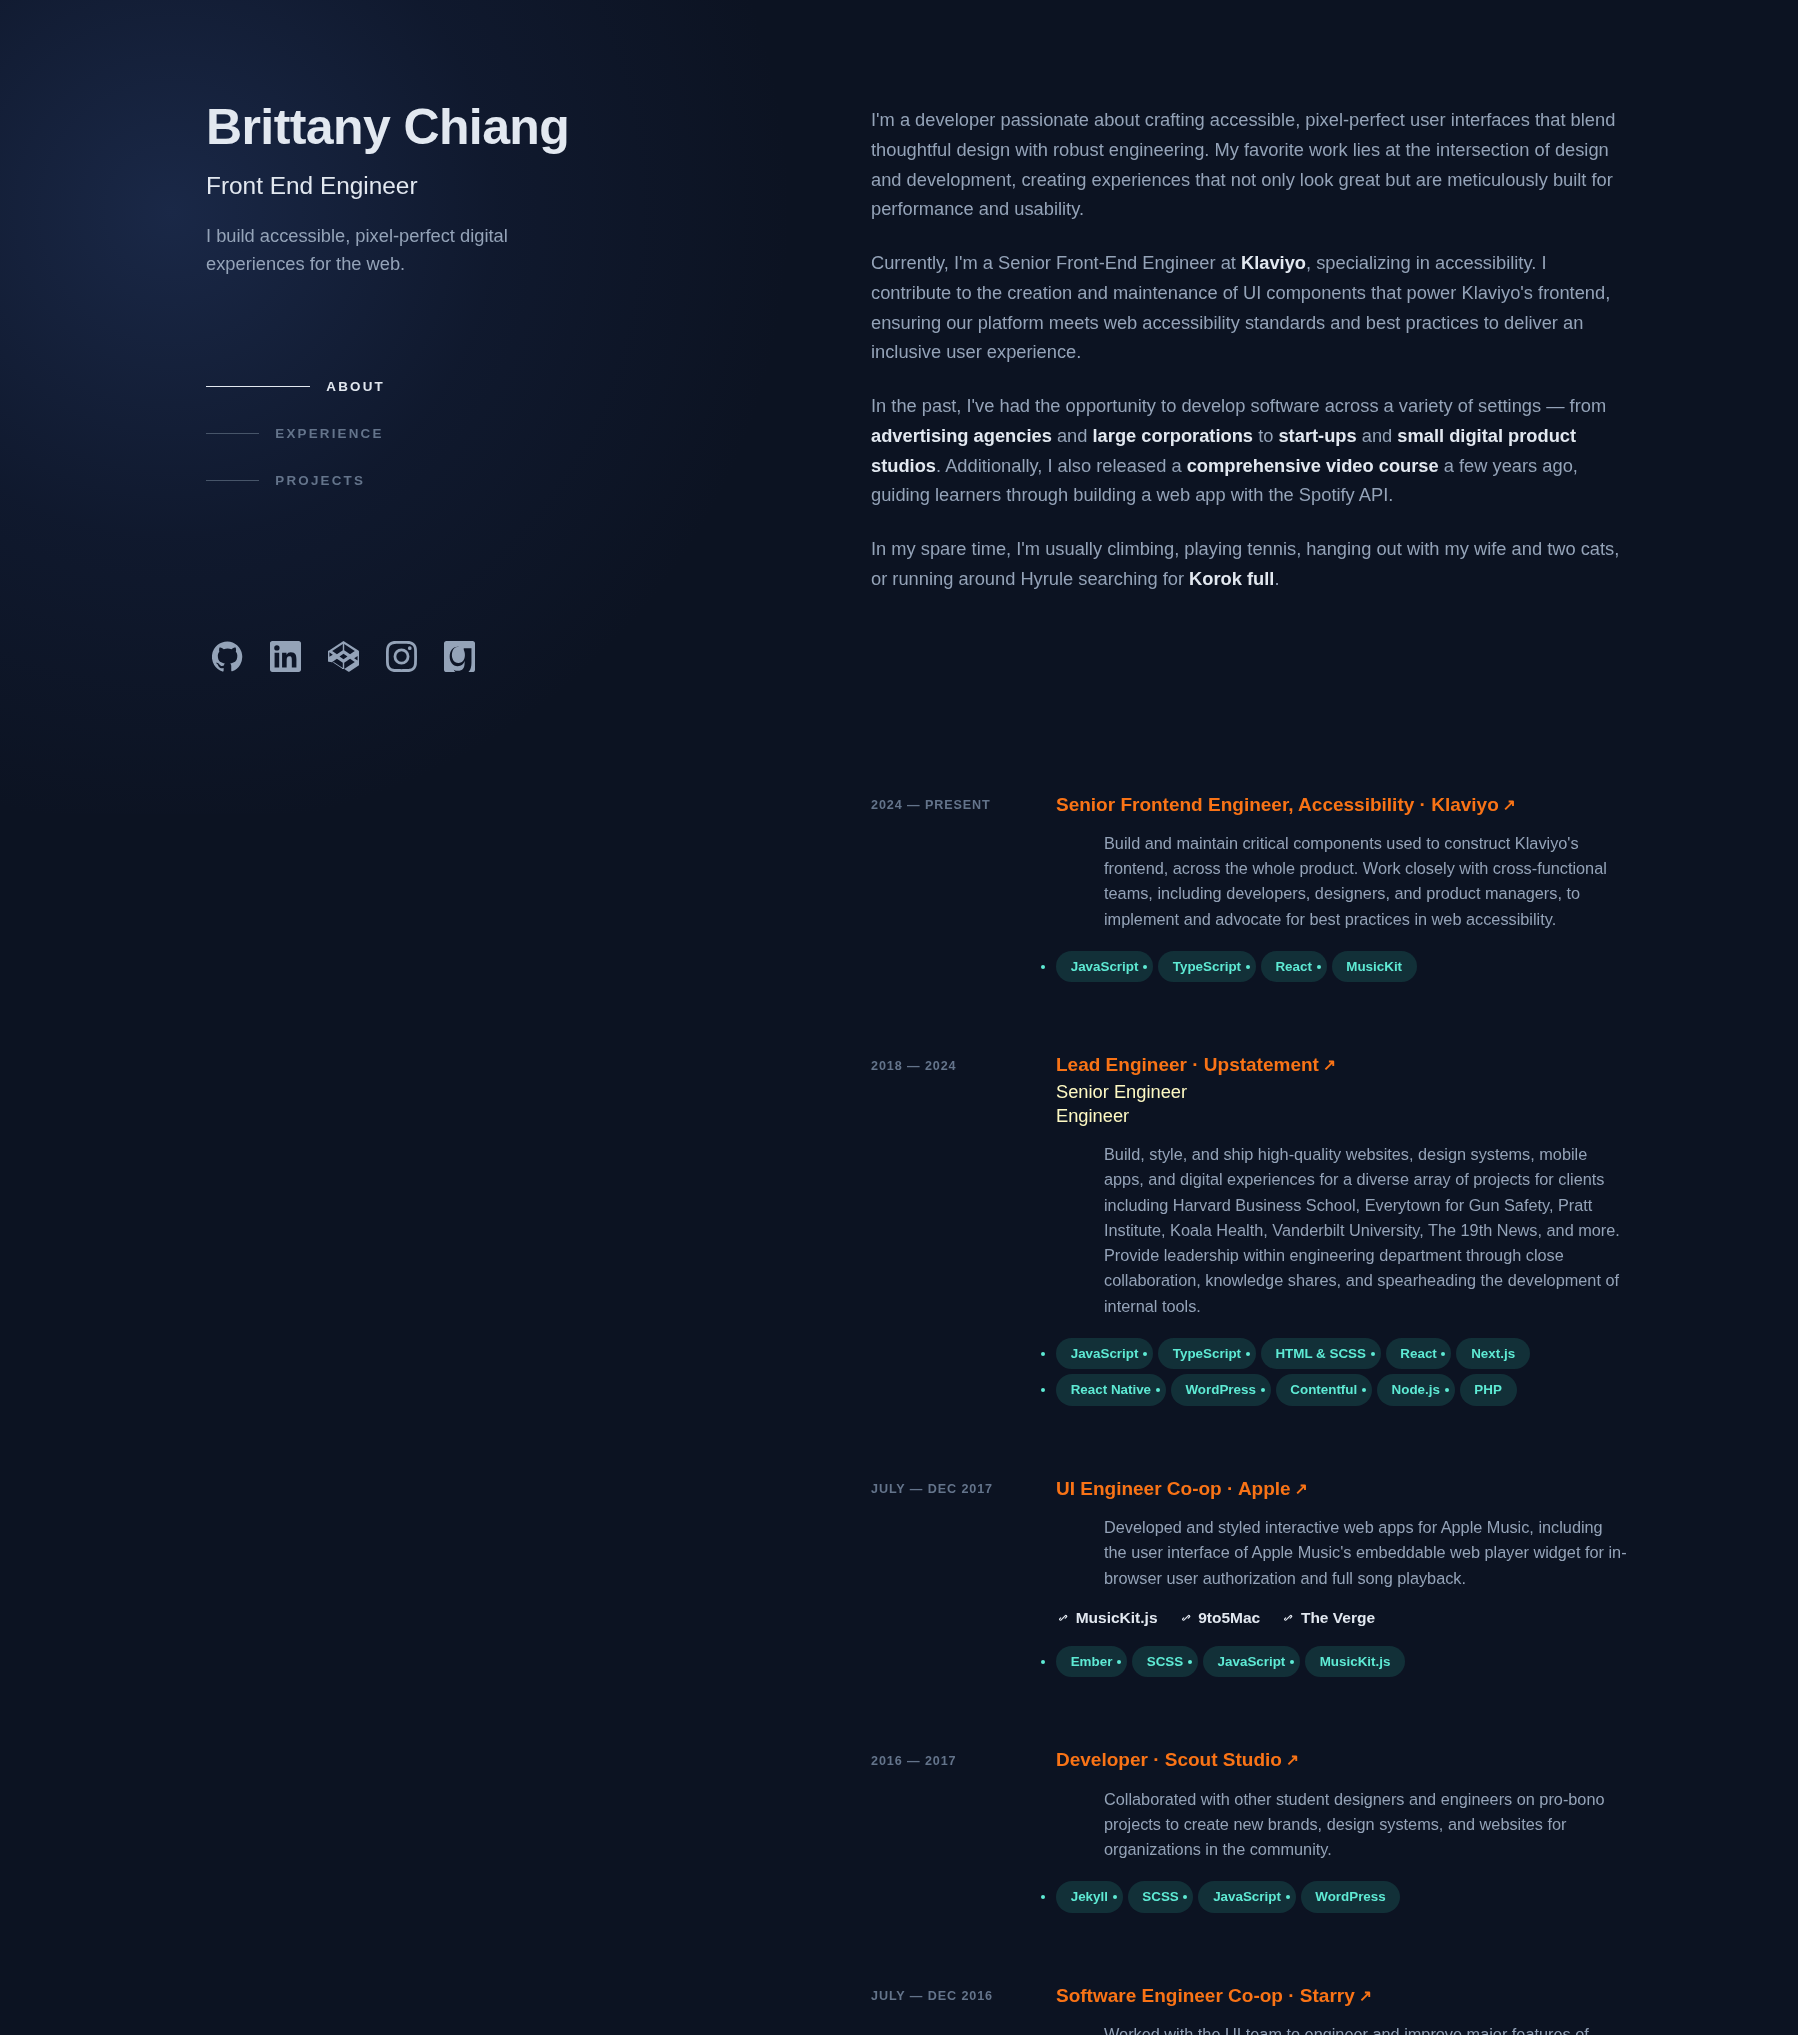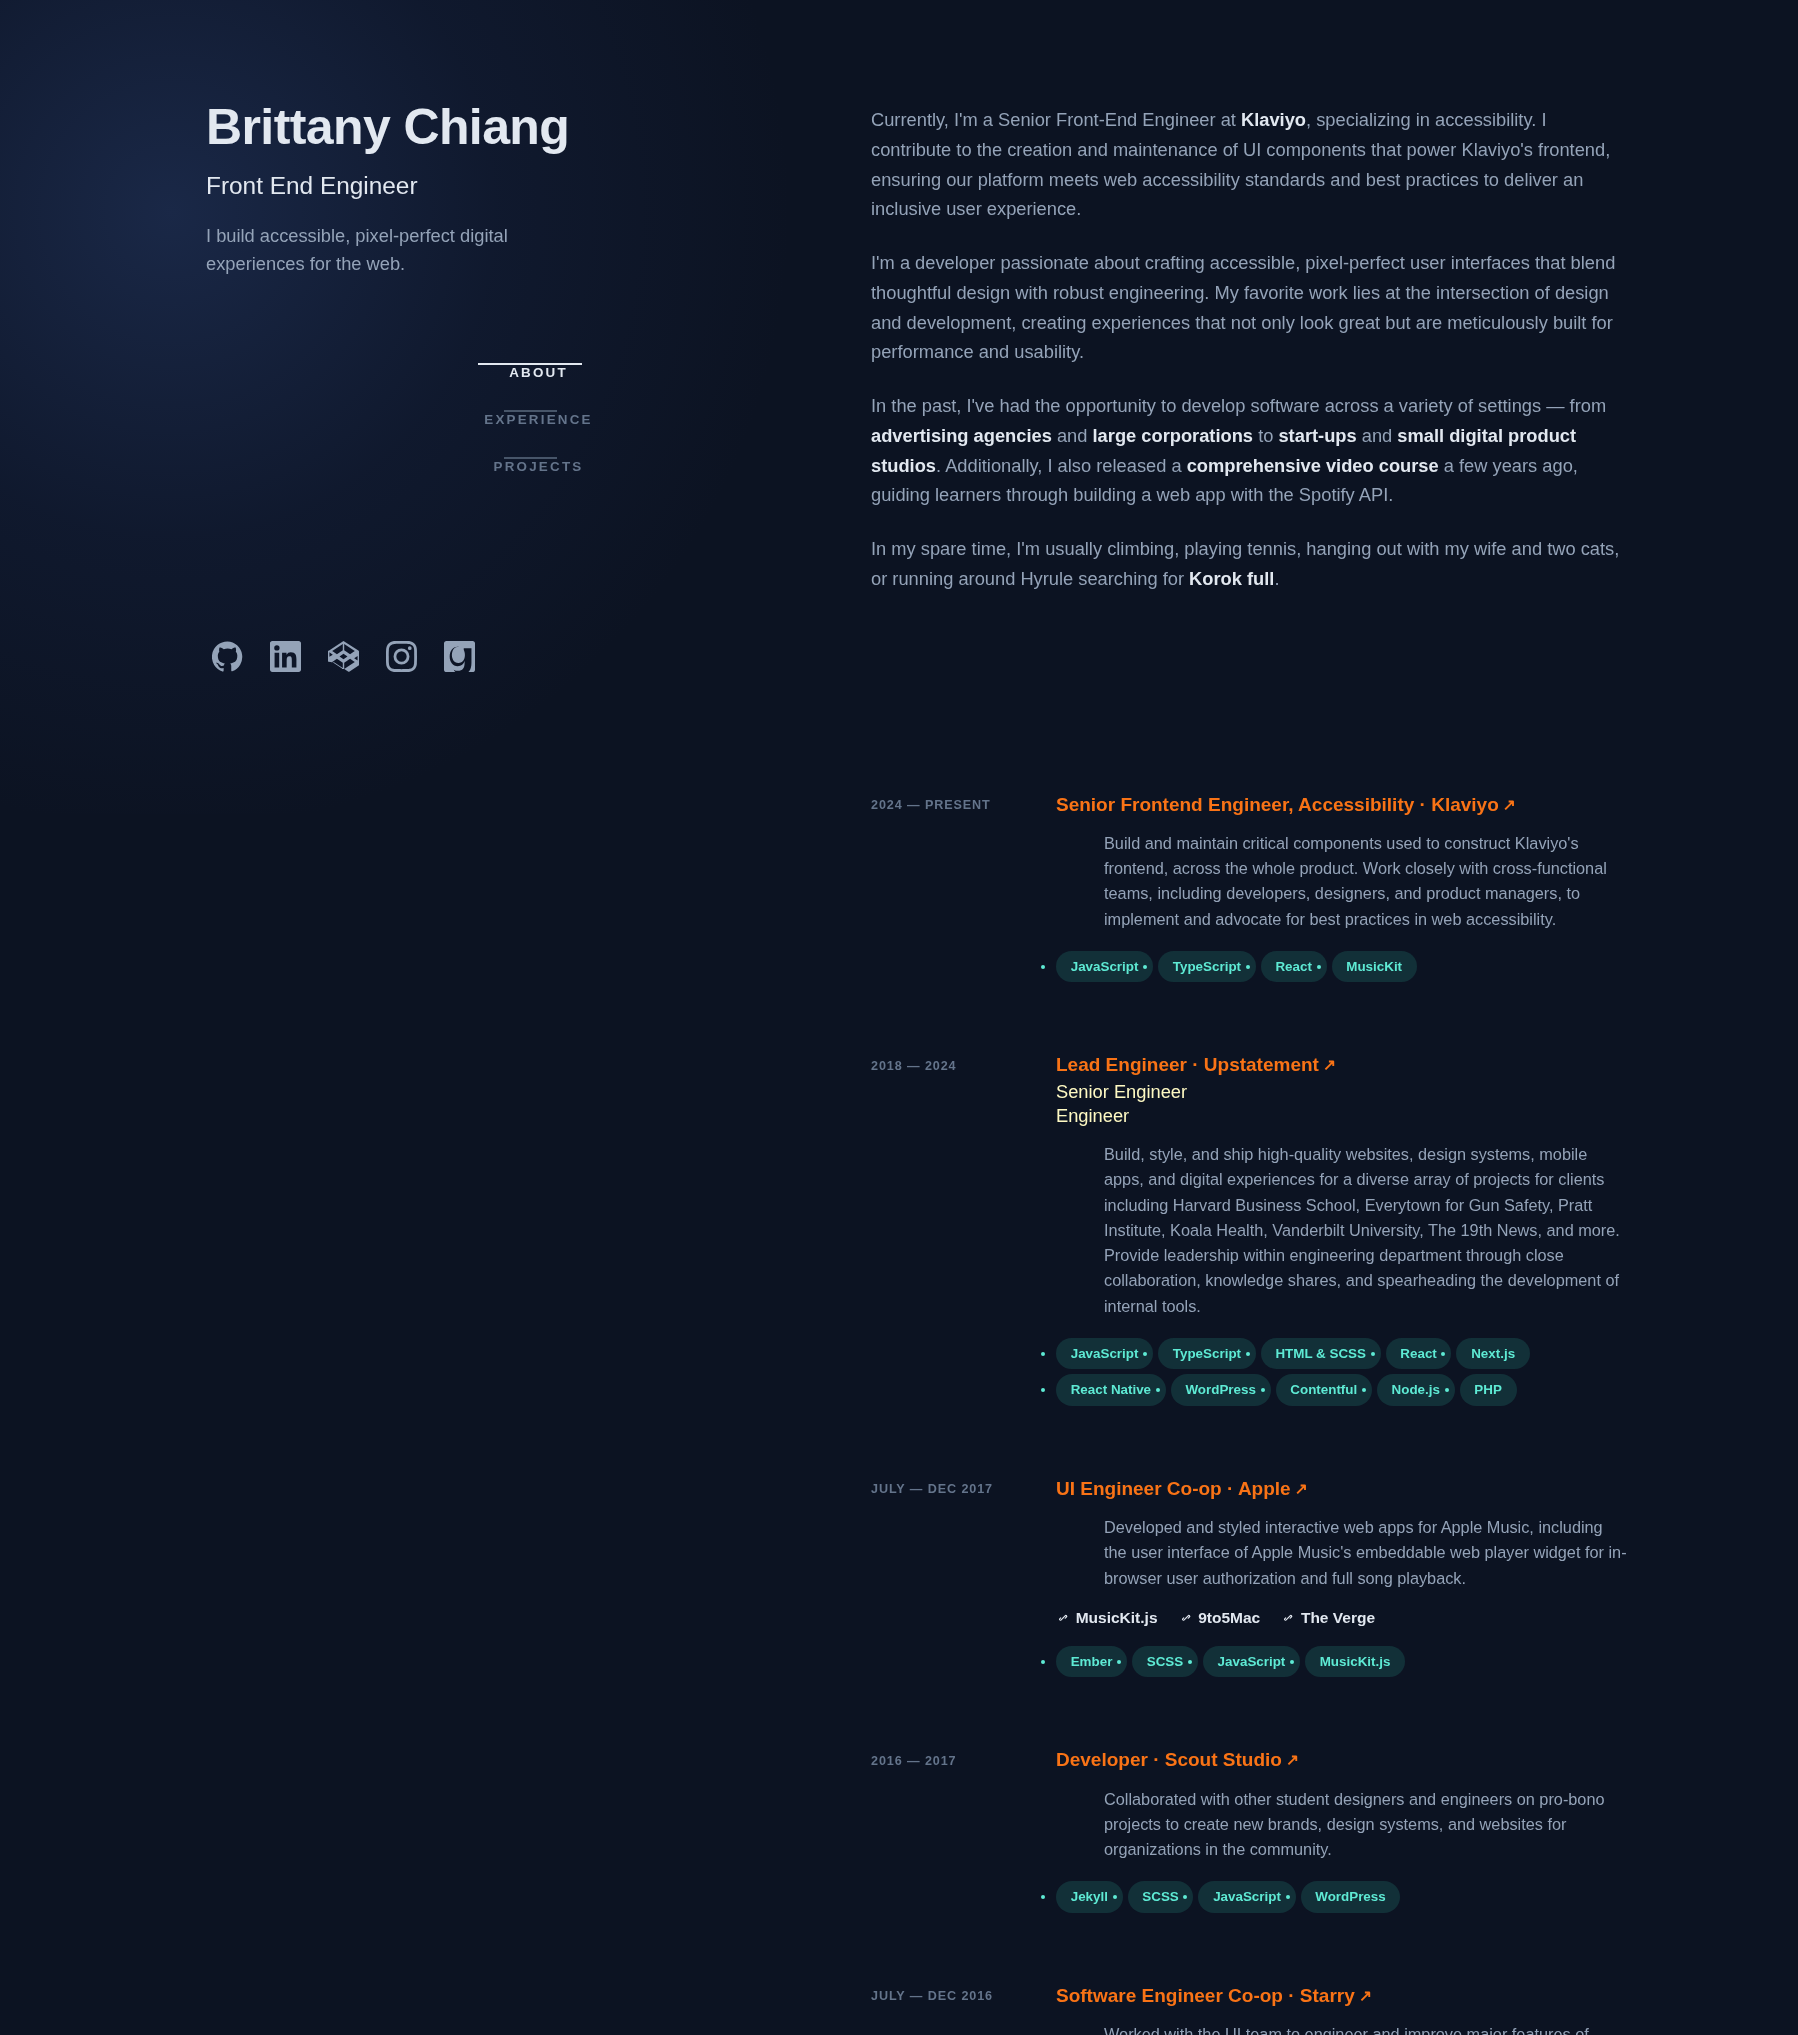--- a/index.html
+++ b/index.html
@@ -69,21 +69,20 @@
   }
 
   
   .nav { margin-bottom: 0; }
   .nav-item {
     display: flex;
     align-items: center;
     height: 47px;
     text-decoration: none;
     cursor: pointer;
-    flex-direction: column;
   }
   .nav-line {
     height: 1.6px;
     background: #475569;
     width: 53px;
     margin-right: 16.3px;
     transition: all .2s;
   }
   .nav-item.active .nav-line {
     width: 104px;
@@ -272,22 +271,22 @@
         <svg viewBox="0 0 24 24">
             <path d="M2 0h20a2 2 0 0 1 2 2v20a2 2 0 0 1-2 2H2a2 2 0 0 1-2-2V2a2 2 0 0 1 2-2m13.3 5.6v1.9h-.05c-.26-.63-.62-1.16-1.07-1.6a4.9 4.9 0 0 0-3.58-1.38c-1 0-1.9.2-2.68.6-.78.4-1.43.94-1.95 1.63a7.3 7.3 0 0 0-1.18 2.4 10.5 10.5 0 0 0-.39 2.9c0 1.03.13 2 .4 2.9a6.9 6.9 0 0 0 1.2 2.36c.52.67 1.18 1.2 1.96 1.58a6.2 6.2 0 0 0 2.7.57c1.32 0 2.45-.36 3.4-1.08a5.2 5.2 0 0 0 1.85-2.92h.04v1.5c0 2.02-.42 3.55-1.25 4.6-.84 1.04-2.16 1.56-3.98 1.56a6.7 6.7 0 0 1-1.47-.17 4.4 4.4 0 0 1-1.32-.52 3.3 3.3 0 0 1-1-.93 2.8 2.8 0 0 1-.48-1.36H7.04c.06 1 .28 1.84.68 2.52.4.68.9 1.23 1.52 1.64.62.41 1.31.7 2.08.88.77.18 1.55.27 2.34.27 2.64 0 4.57-.69 5.78-2.07 1.2-1.38 1.81-3.5 1.81-6.34V5.6zM11.1 17.1c-.88 0-1.64-.19-2.27-.56a4.9 4.9 0 0 1-1.56-1.46 6.2 6.2 0 0 1-.89-2.02 9.8 9.8 0 0 1-.28-2.3c0-.8.1-1.58.3-2.33.2-.75.5-1.42.9-2a4.6 4.6 0 0 1 1.57-1.4 4.6 4.6 0 0 1 2.27-.53c.88 0 1.64.18 2.28.54a4.7 4.7 0 0 1 1.57 1.42c.41.59.71 1.26.9 2.01.2.75.3 1.52.3 2.3 0 .78-.1 1.55-.3 2.3a6.2 6.2 0 0 1-.9 2.02 4.7 4.7 0 0 1-1.57 1.44 4.5 4.5 0 0 1-2.32.57"></path>
           </svg>
       </a>
     </div>
   </header>
 
   <main class="right-col">
 
     <section class="about" id="about-root">
+        <p><span>I'm a developer passionate about crafting accessible, pixel-perfect user interfaces that blend thoughtful design with robust engineering. My favorite work lies at the intersection of design and development, creating experiences that not only look great but are meticulously built for performance and usability.</span></p>
         <p><span>Currently, I'm a Senior Front-End Engineer at </span><b>Klaviyo</b><span>, specializing in accessibility. I contribute to the creation and maintenance of UI components that power Klaviyo's frontend, ensuring our platform meets web accessibility standards and best practices to deliver an inclusive user experience.</span></p>
-        <p><span>I'm a developer passionate about crafting accessible, pixel-perfect user interfaces that blend thoughtful design with robust engineering. My favorite work lies at the intersection of design and development, creating experiences that not only look great but are meticulously built for performance and usability.</span></p>
         <p><span>In the past, I've had the opportunity to develop software across a variety of settings — from </span><b>advertising agencies</b><span> and </span><b>large corporations</b><span> to </span><b>start-ups</b><span> and </span><b>small digital product studios</b><span>. Additionally, I also released a </span><b>comprehensive video course</b><span> a few years ago, guiding learners through building a web app with the Spotify API.</span></p>
         <p><span>In my spare time, I'm usually climbing, playing tennis, hanging out with my wife and two cats, or running around Hyrule searching for </span><b>Korok full</b><span>.</span></p>
       </section>
 
     <section class="experience" id="experience-root">
         <div class="job">
           <div class="job-date">2024 — Present</div>
           <div class="job-body">
             <div class="job-title">Senior Frontend Engineer, Accessibility · Klaviyo<span class="arrow-icon">↗</span></div>
             <p class="job-desc">Build and maintain critical components used to construct Klaviyo's frontend, across the whole product. Work closely with cross-functional teams, including developers, designers, and product managers, to implement and advocate for best practices in web accessibility.</p>

